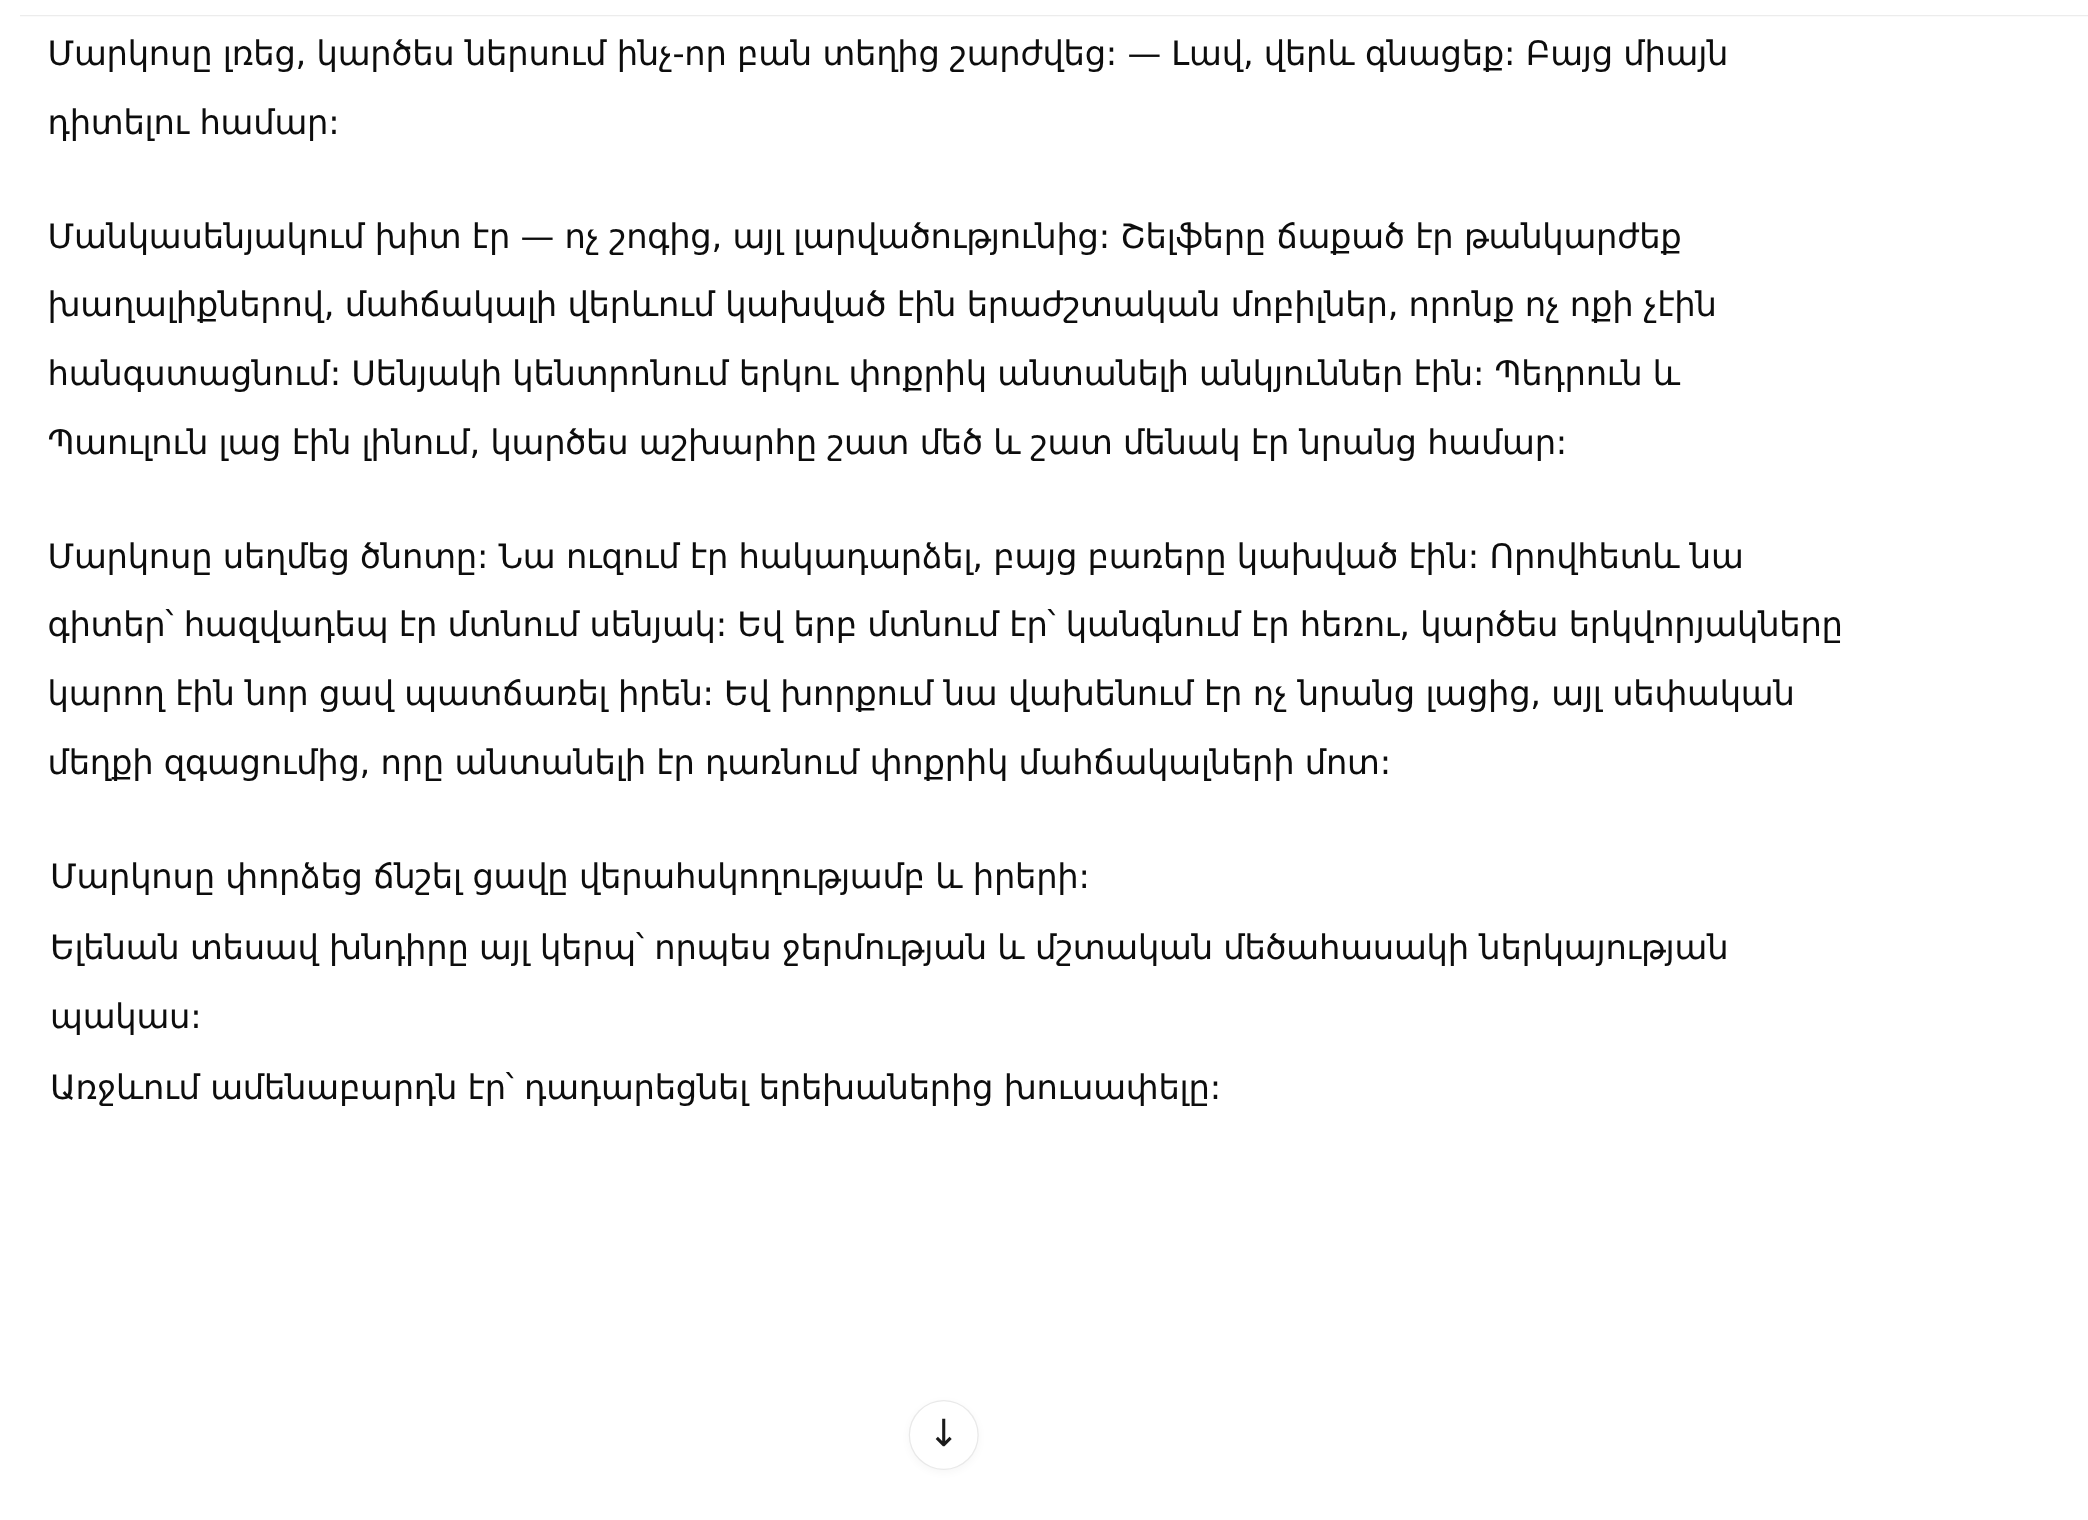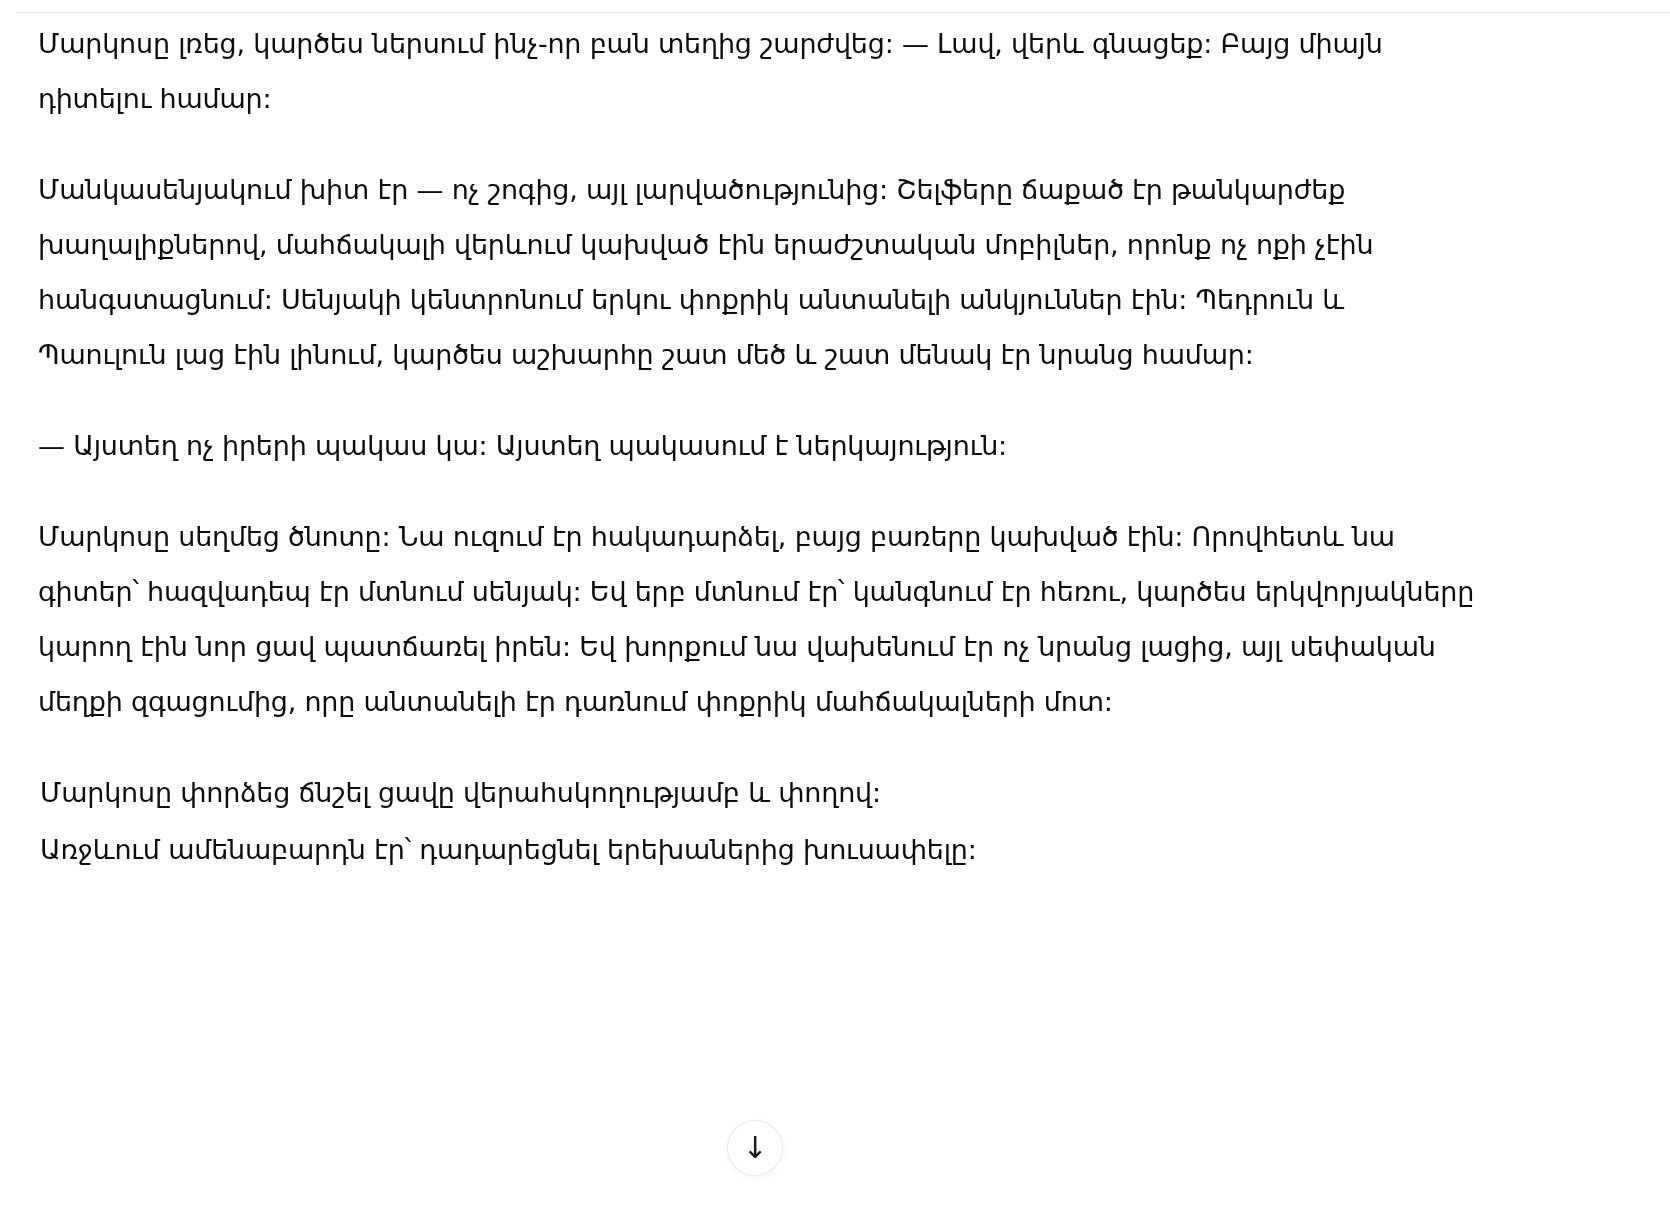--- a/index.html
+++ b/index.html
@@ -56,24 +56,24 @@
 </head>
 <body>
 
 <div class="page">
 
   <div class="top-divider"></div>
 
   <div class="content">
     <p>Մարկոսը լռեց, կարծես ներսում ինչ-որ բան տեղից շարժվեց: — Լավ, վերև գնացեք: Բայց միայն դիտելու համար:</p>
     <p>Մանկասենյակում խիտ էր — ոչ շոգից, այլ լարվածությունից: Շելֆերը ճաքած էր թանկարժեք խաղալիքներով, մահճակալի վերևում կախված էին երաժշտական մոբիլներ, որոնք ոչ ոքի չէին հանգստացնում: Սենյակի կենտրոնում երկու փոքրիկ անտանելի անկյուններ էին: Պեդրուն և Պաուլուն լաց էին լինում, կարծես աշխարհը շատ մեծ և շատ մենակ էր նրանց համար:</p>
-    <p>— Այստեղ ոչ իրերի պակաս կա: Այստեղ պակասում է ներկայություն:</p>
     <p>Մարկոսը սեղմեց ծնոտը: Նա ուզում էր հակադարձել, բայց բառերը կախված էին: Որովհետև նա գիտեր՝ հազվադեպ էր մտնում սենյակ: Եվ երբ մտնում էր՝ կանգնում էր հեռու, կարծես երկվորյակները կարող էին նոր ցավ պատճառել իրեն: Եվ խորքում նա վախենում էր ոչ նրանց լացից, այլ սեփական մեղքի զգացումից, որը անտանելի էր դառնում փոքրիկ մահճակալների մոտ:</p>
     <p class="tight">
-      <span class="line">Մարկոսը փորձեց ճնշել ցավը վերահսկողությամբ և փողով:</span>
+      <span class="line">Մարկոսը փորձեց ճնշել ցավը վերահսկողությամբ և իրերի:</span>
+      <span class="line">Ելենան տեսավ խնդիրը այլ կերպ՝ որպես ջերմության և մշտական մեծահասակի ներկայության պակաս:</span>
       <span class="line">Առջևում ամենաբարդն էր՝ դադարեցնել երեխաներից խուսափելը:</span>
     </p>
   </div>
 
   <button class="scroll-btn">
     <span class="arrow">↓</span>
   </button>
 
 </div>
 

